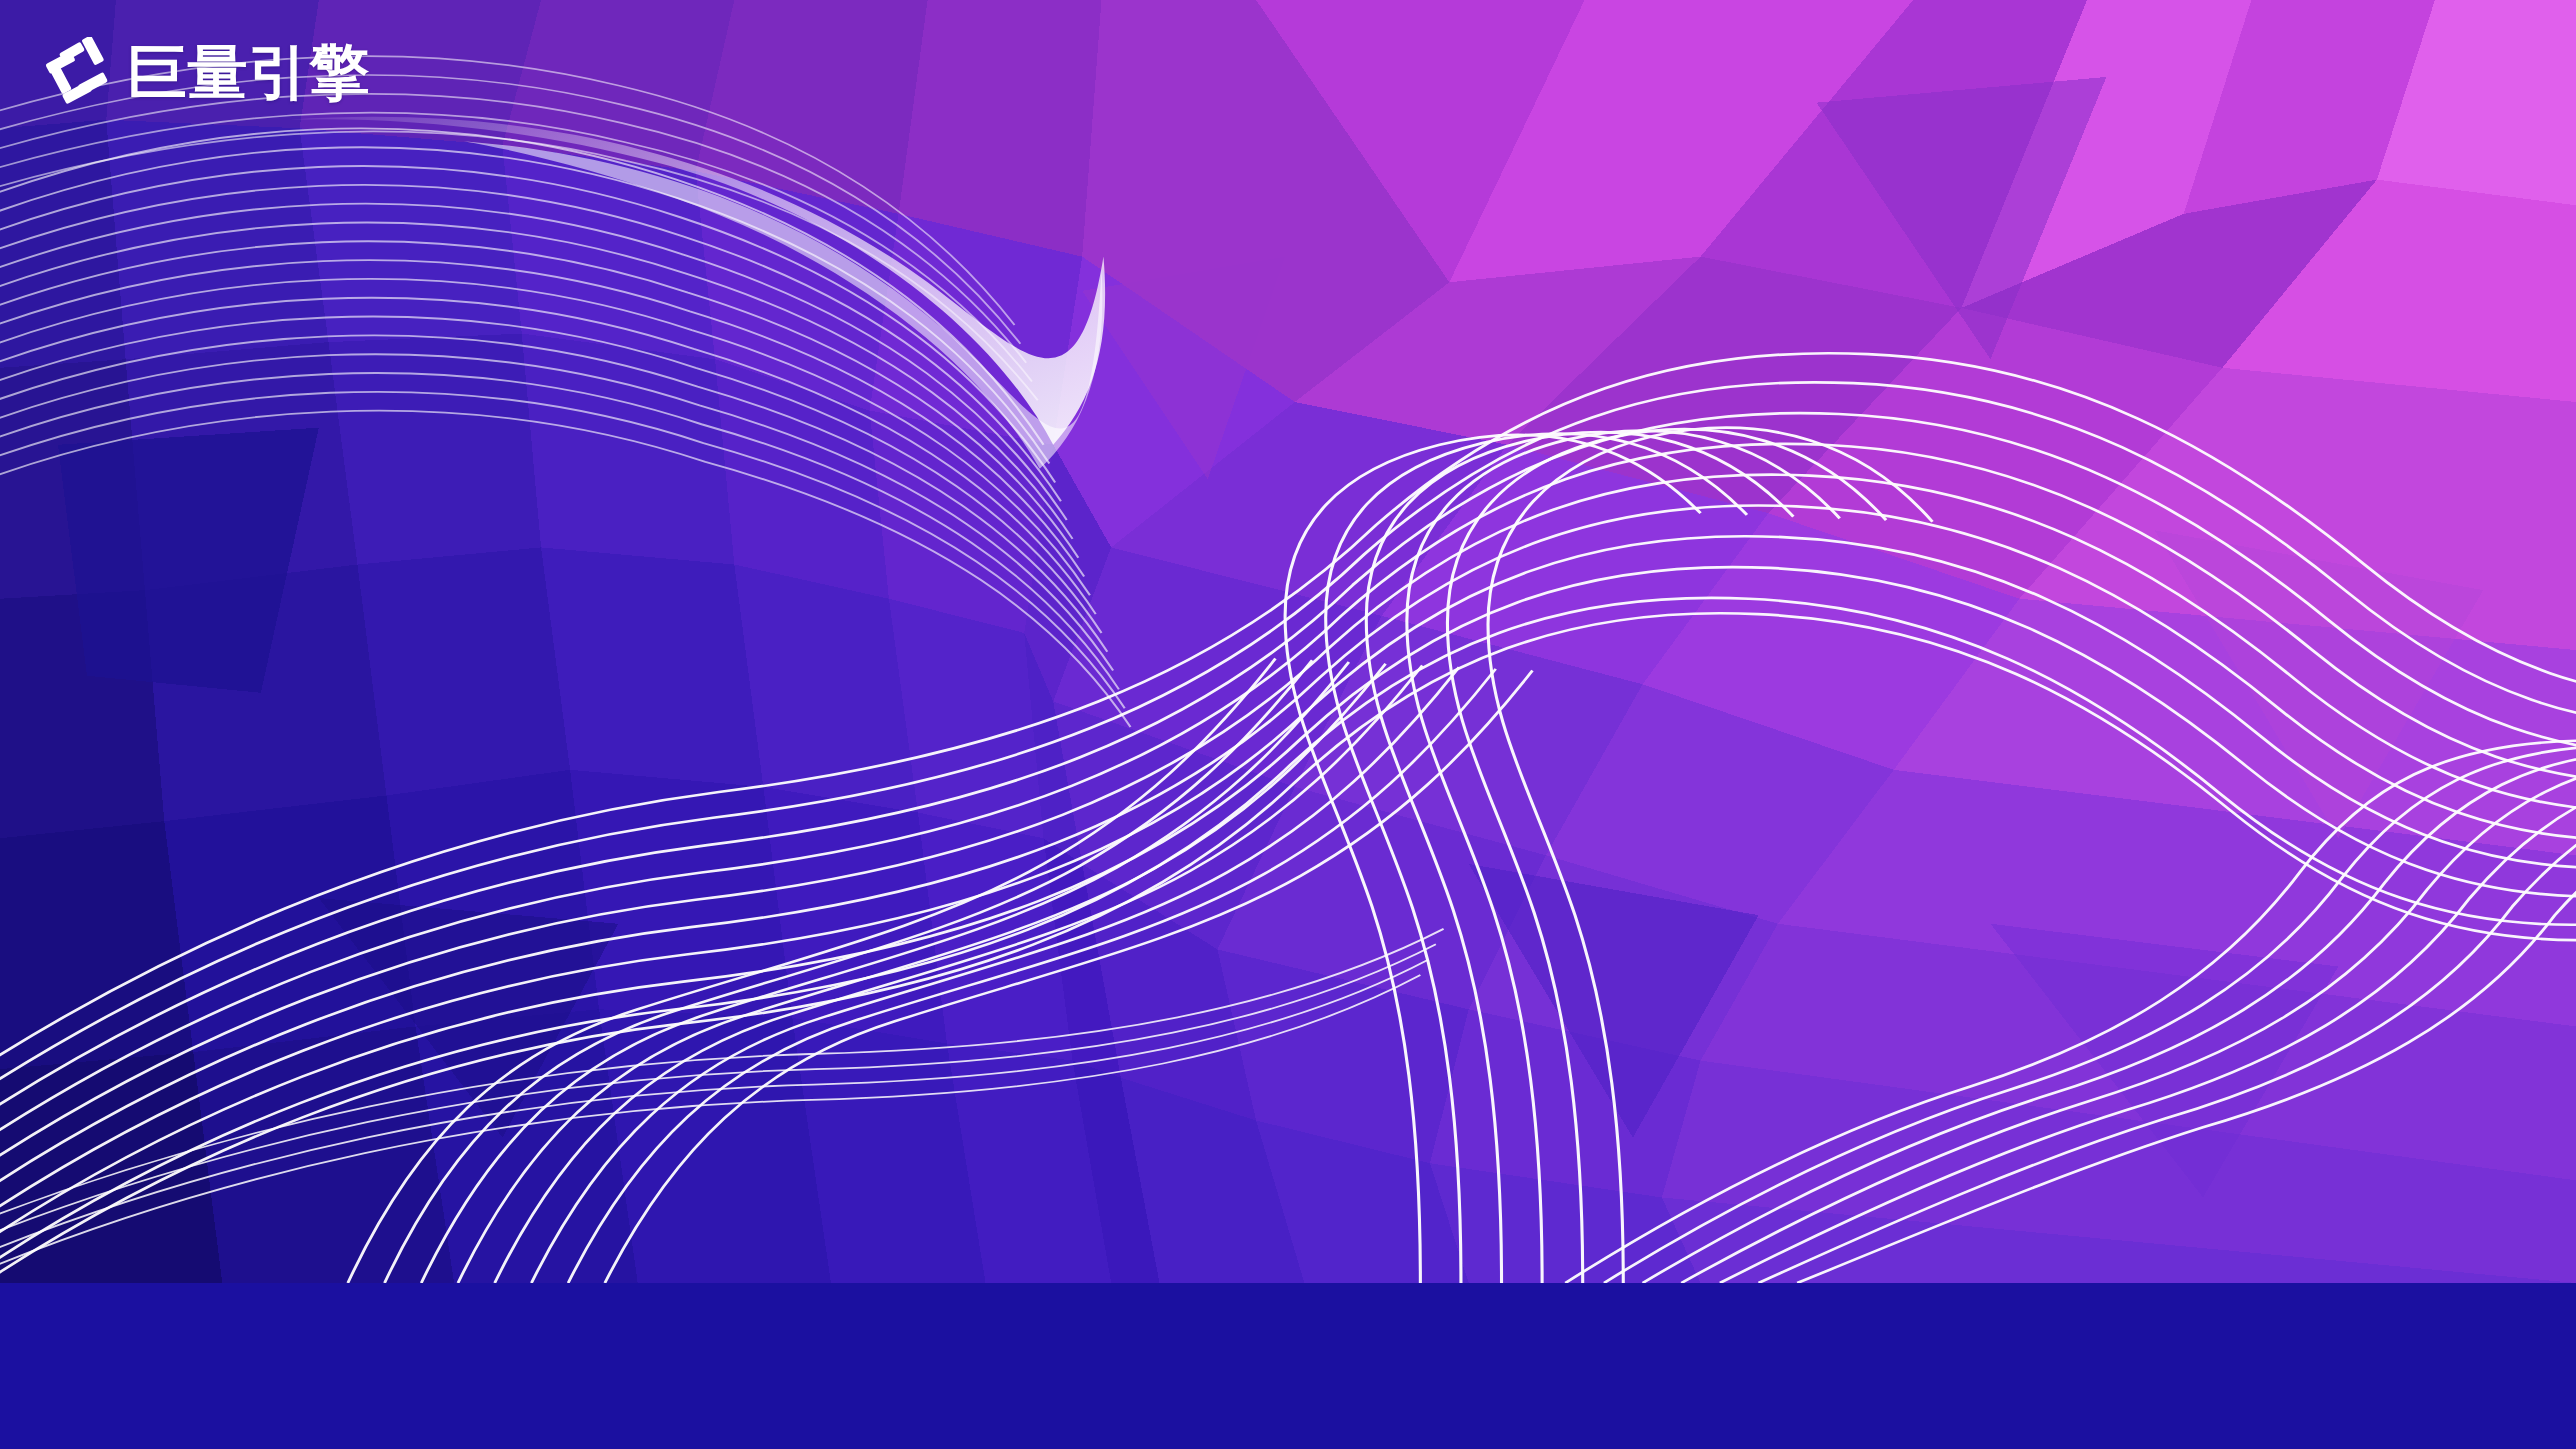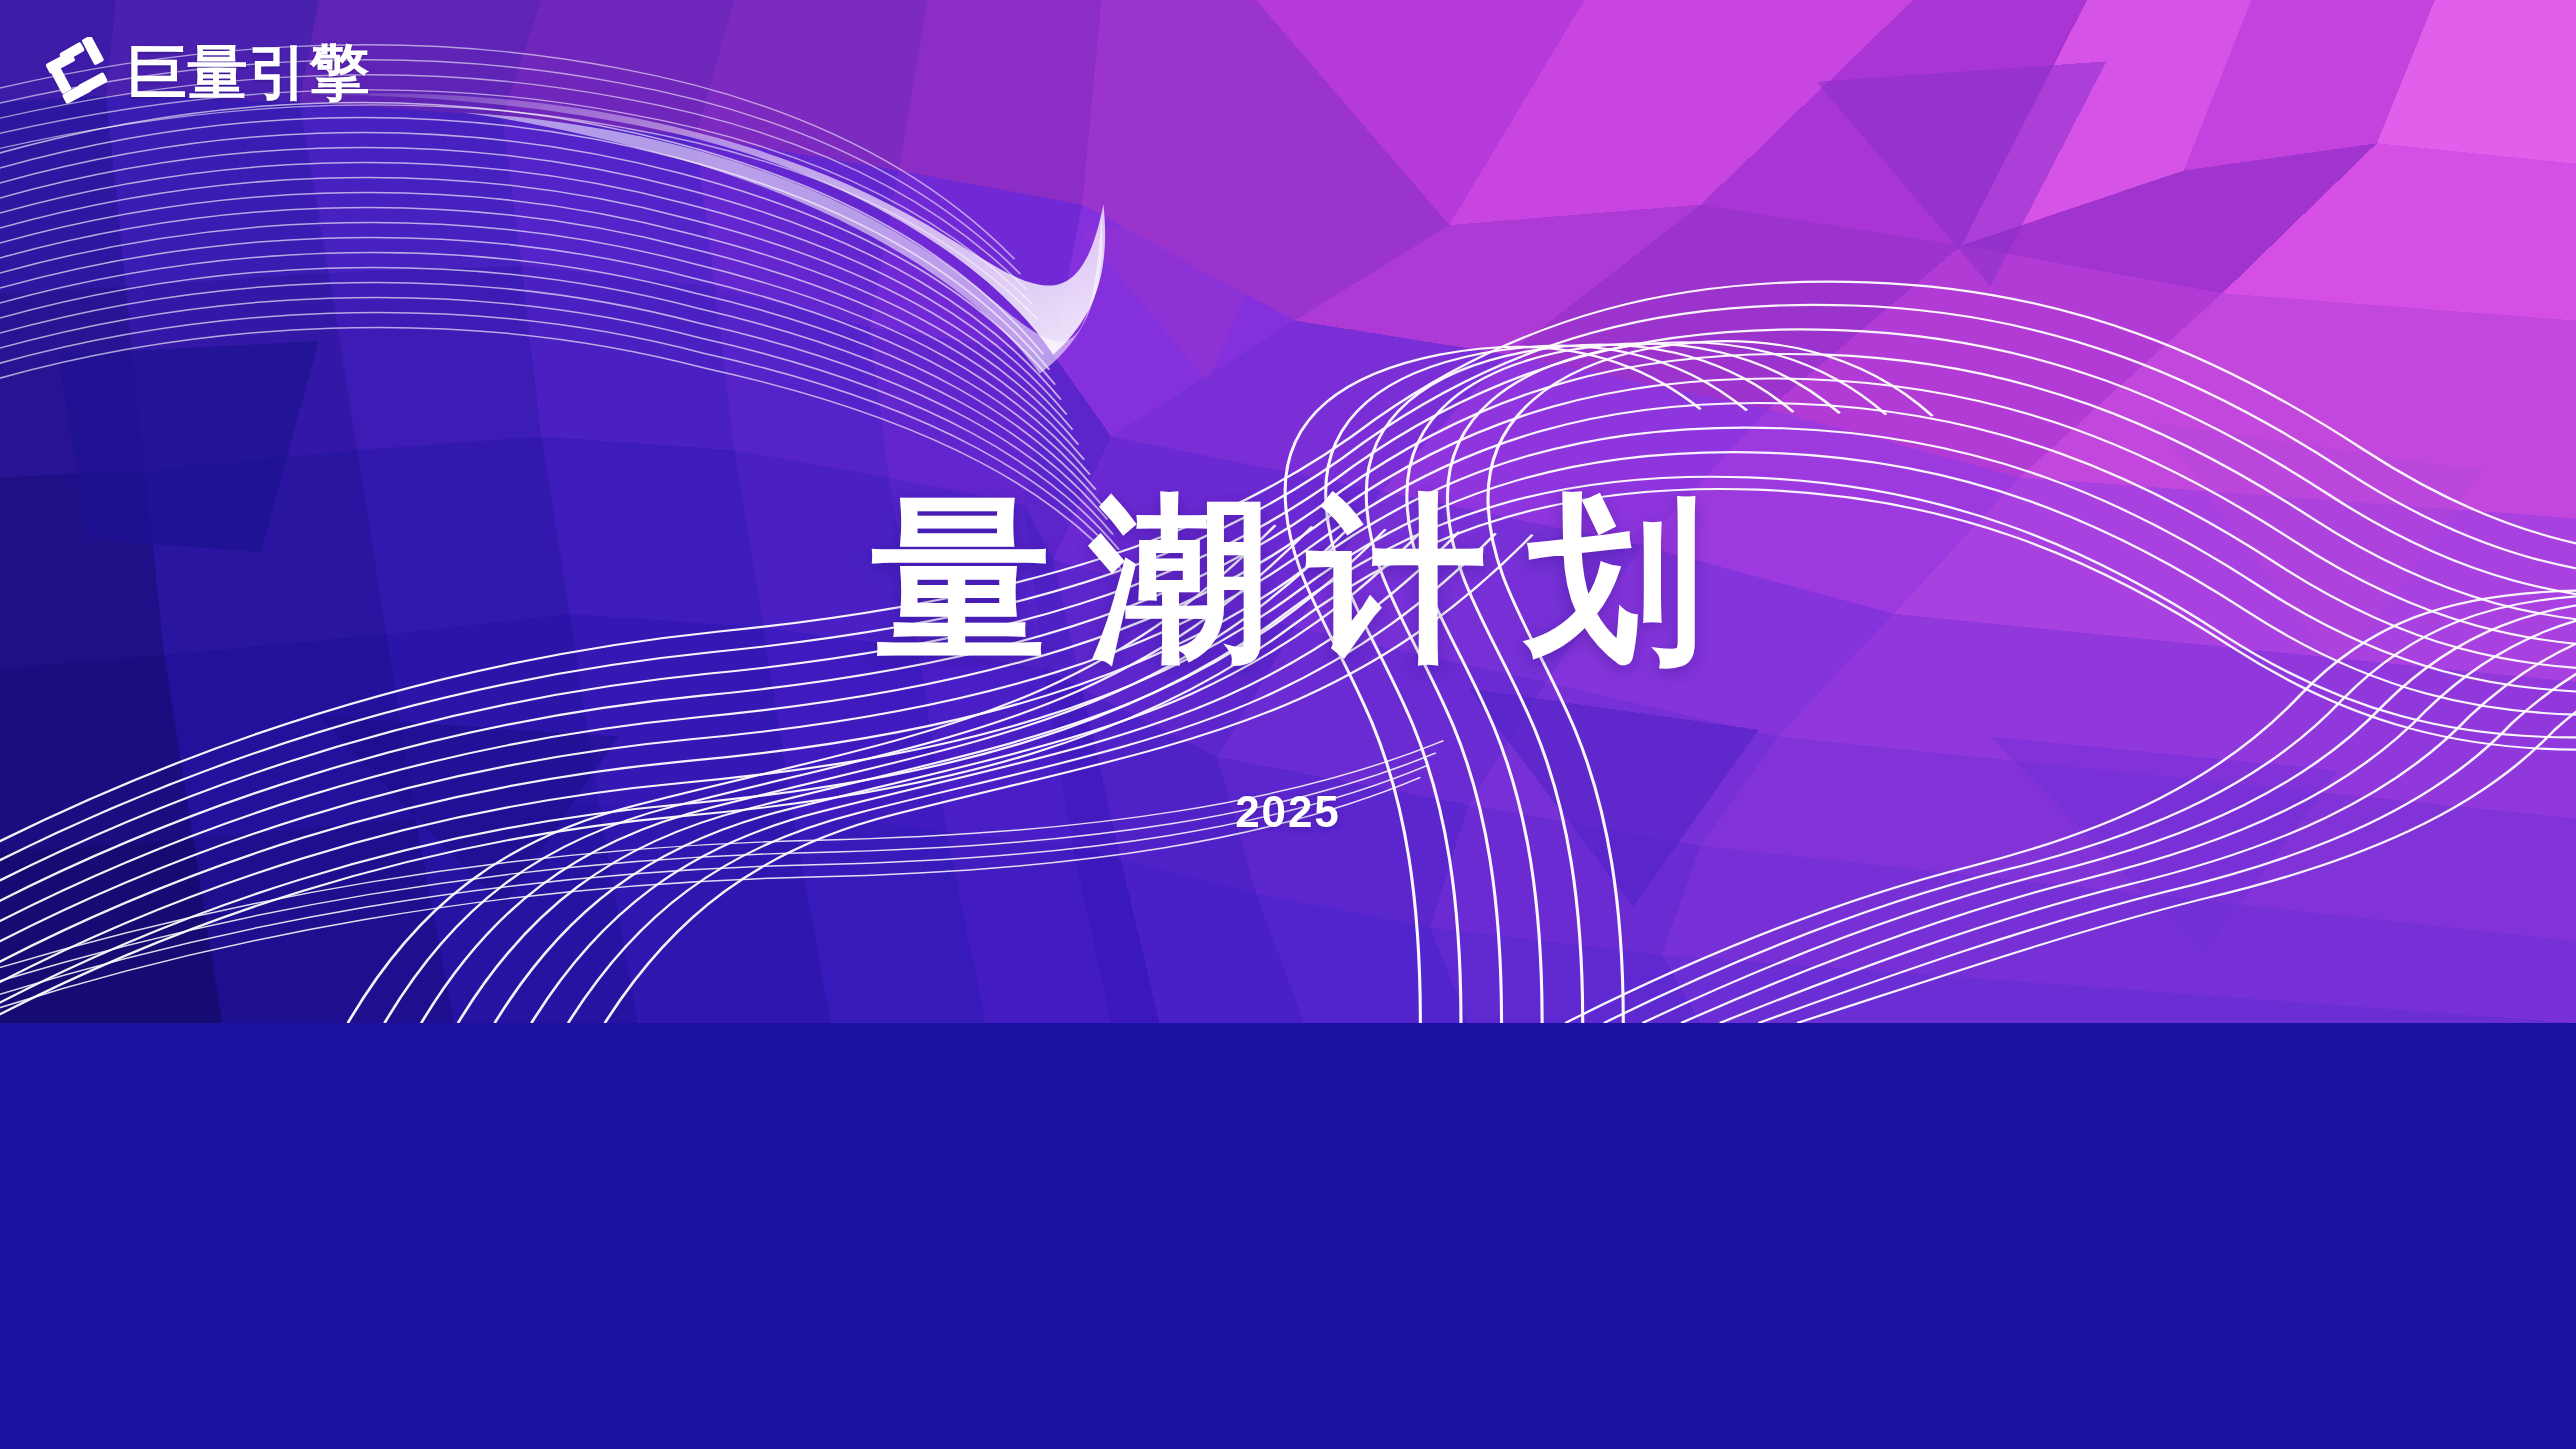--- a/index.html
+++ b/index.html
@@ -1,20 +1,20 @@
 <!DOCTYPE html>
 <html><head>
 <meta charset="utf-8">
 <title>量潮计划 2025</title>
 <style>
   html,body{margin:0;padding:0;background:#1b10a0;}
   *{box-sizing:border-box;}
   .slide{
     position:relative;
-    width:2576px;height:1023px;
+    width:2576px;height:1283px;
     overflow:hidden;
     background:#b91c1c;
     font-family:"Liberation Sans","DejaVu Sans",sans-serif;
   }
   .layer{position:absolute;inset:0;width:100%;height:100%;}
   .layer svg{display:block;width:100%;height:100%;}
 
   
   .logo-bar{
     position:absolute;left:41px;top:37px;
@@ -277,19 +277,15 @@
         <g fill="#ffffff">
           <rect x="26" y="14" width="34" height="14" rx="3" transform="rotate(-30 43 21)"></rect>
         </g>
       </svg>
       <span class="oe-word">巨量引擎</span>
     </div>
 
 
   </div>
 
-  <div class="headline-block">
-    <h1 class="headline">量潮计划</h1>
-    <p class="year">2025</p>
-  </div>
 
 </div>
 
 
 </body></html>

